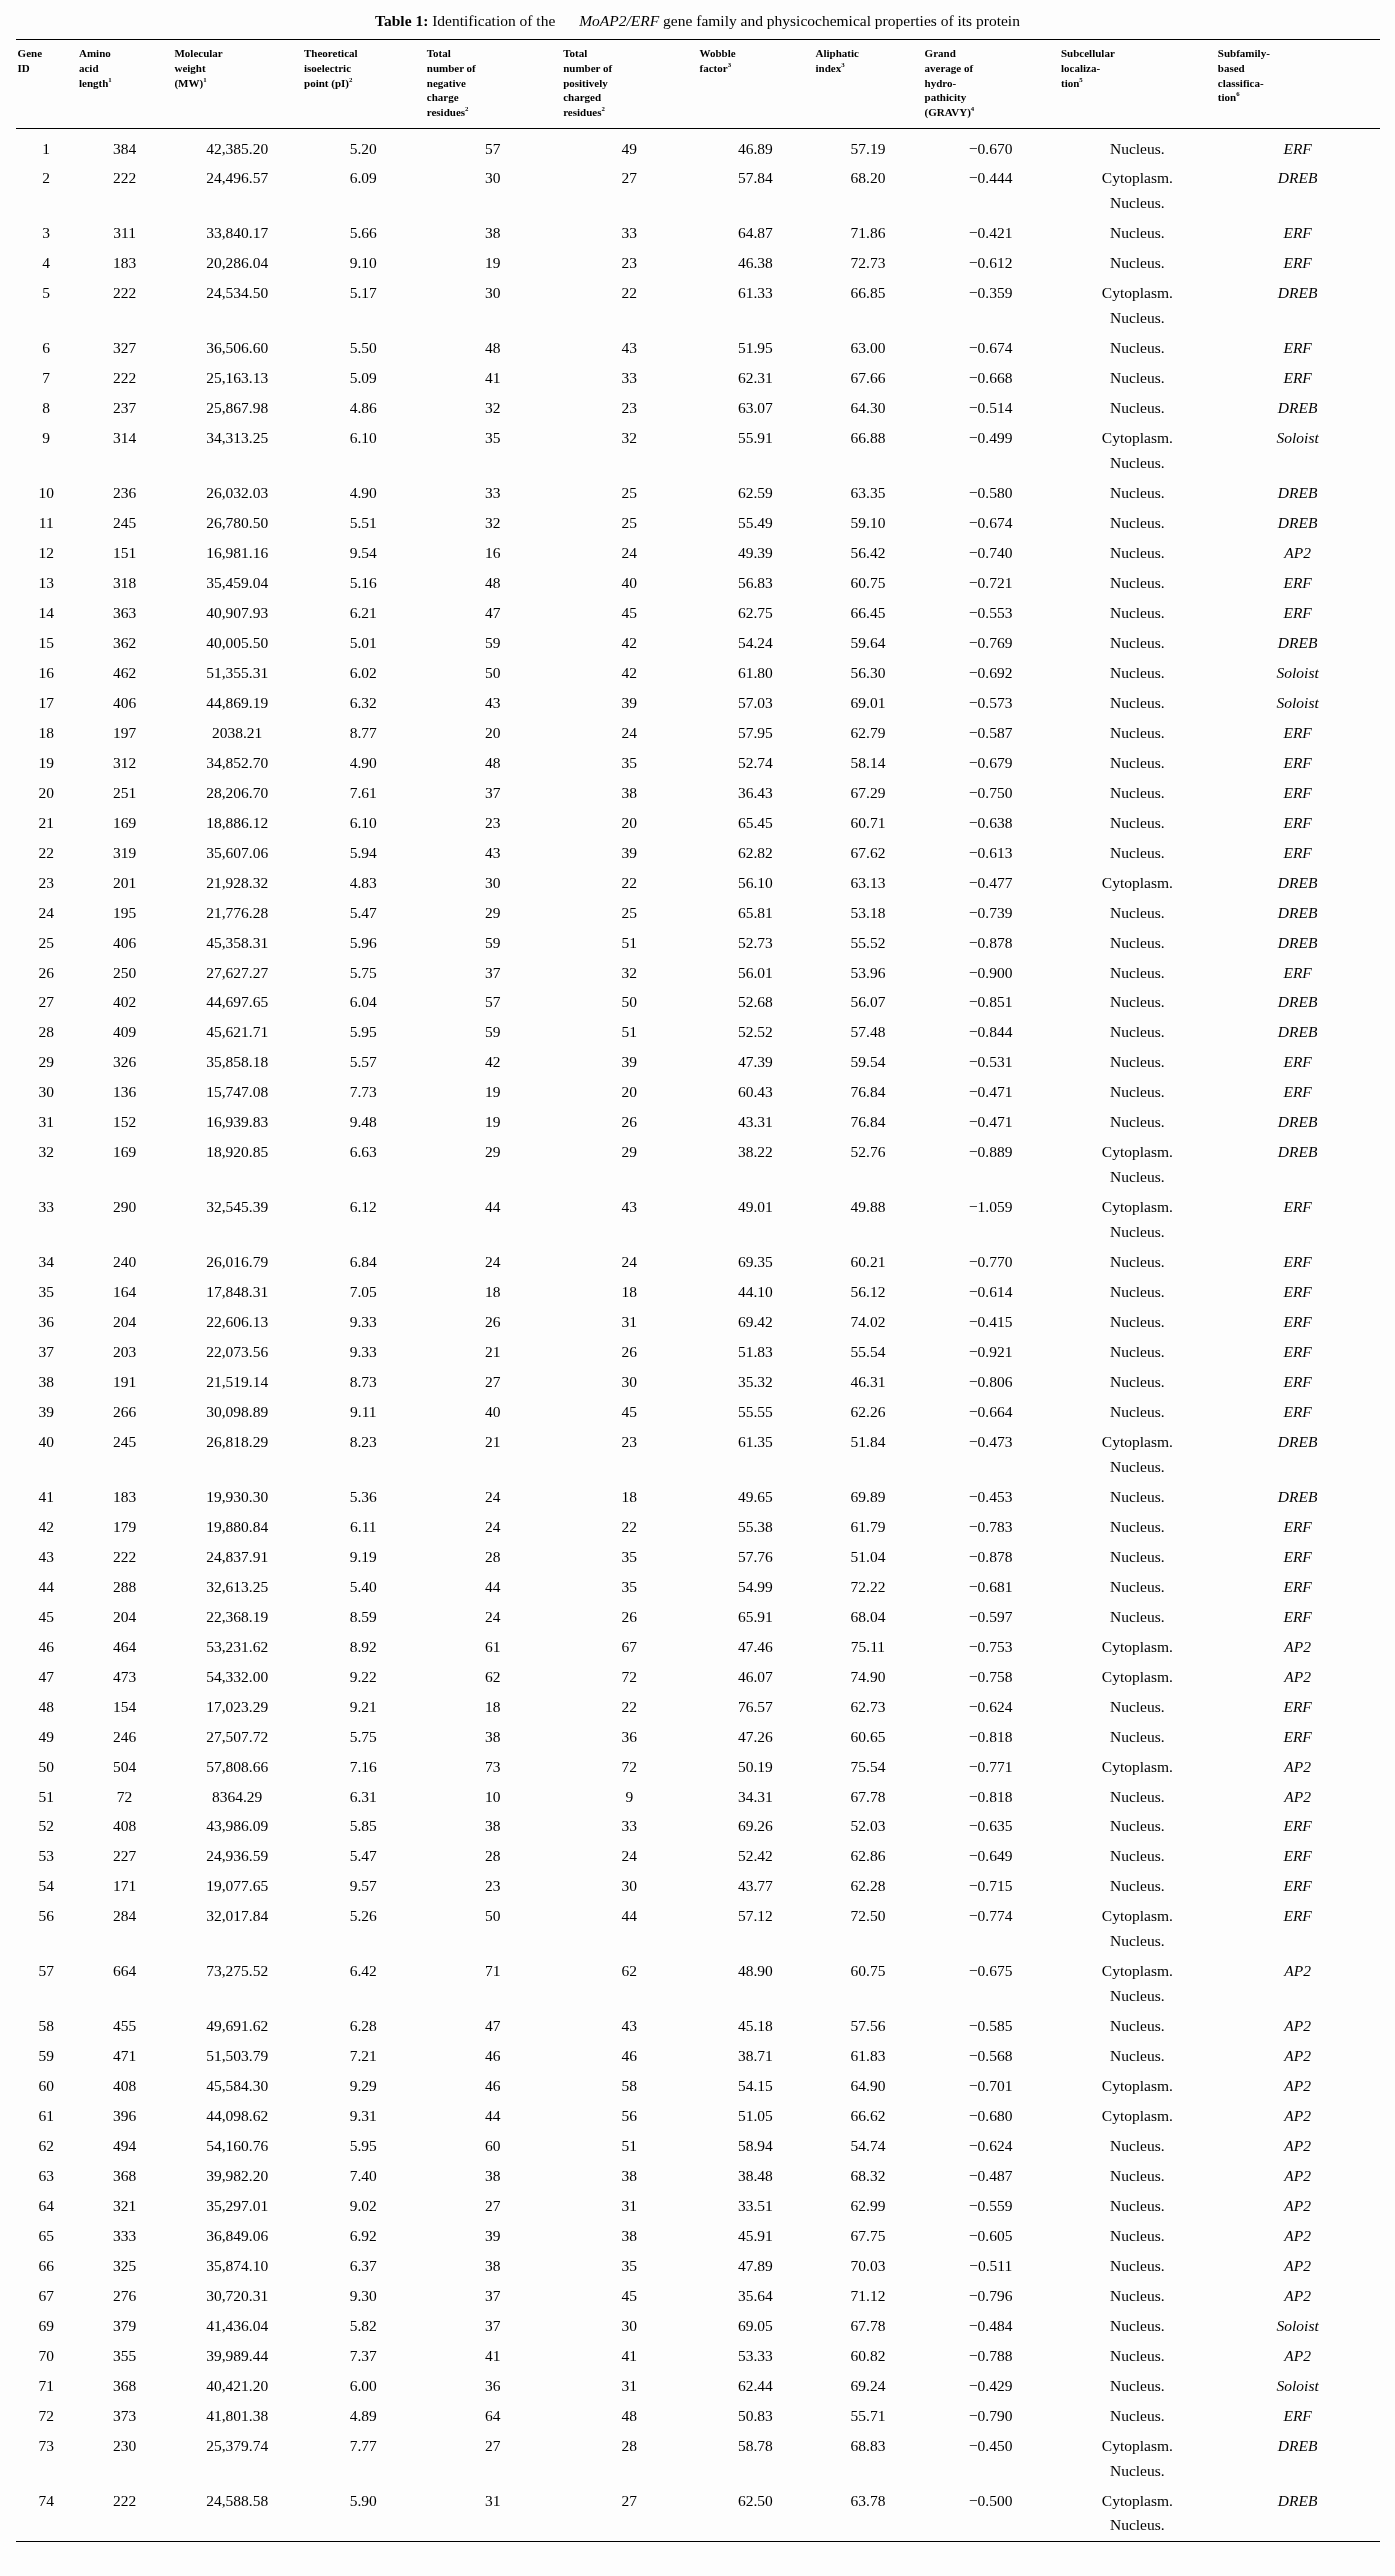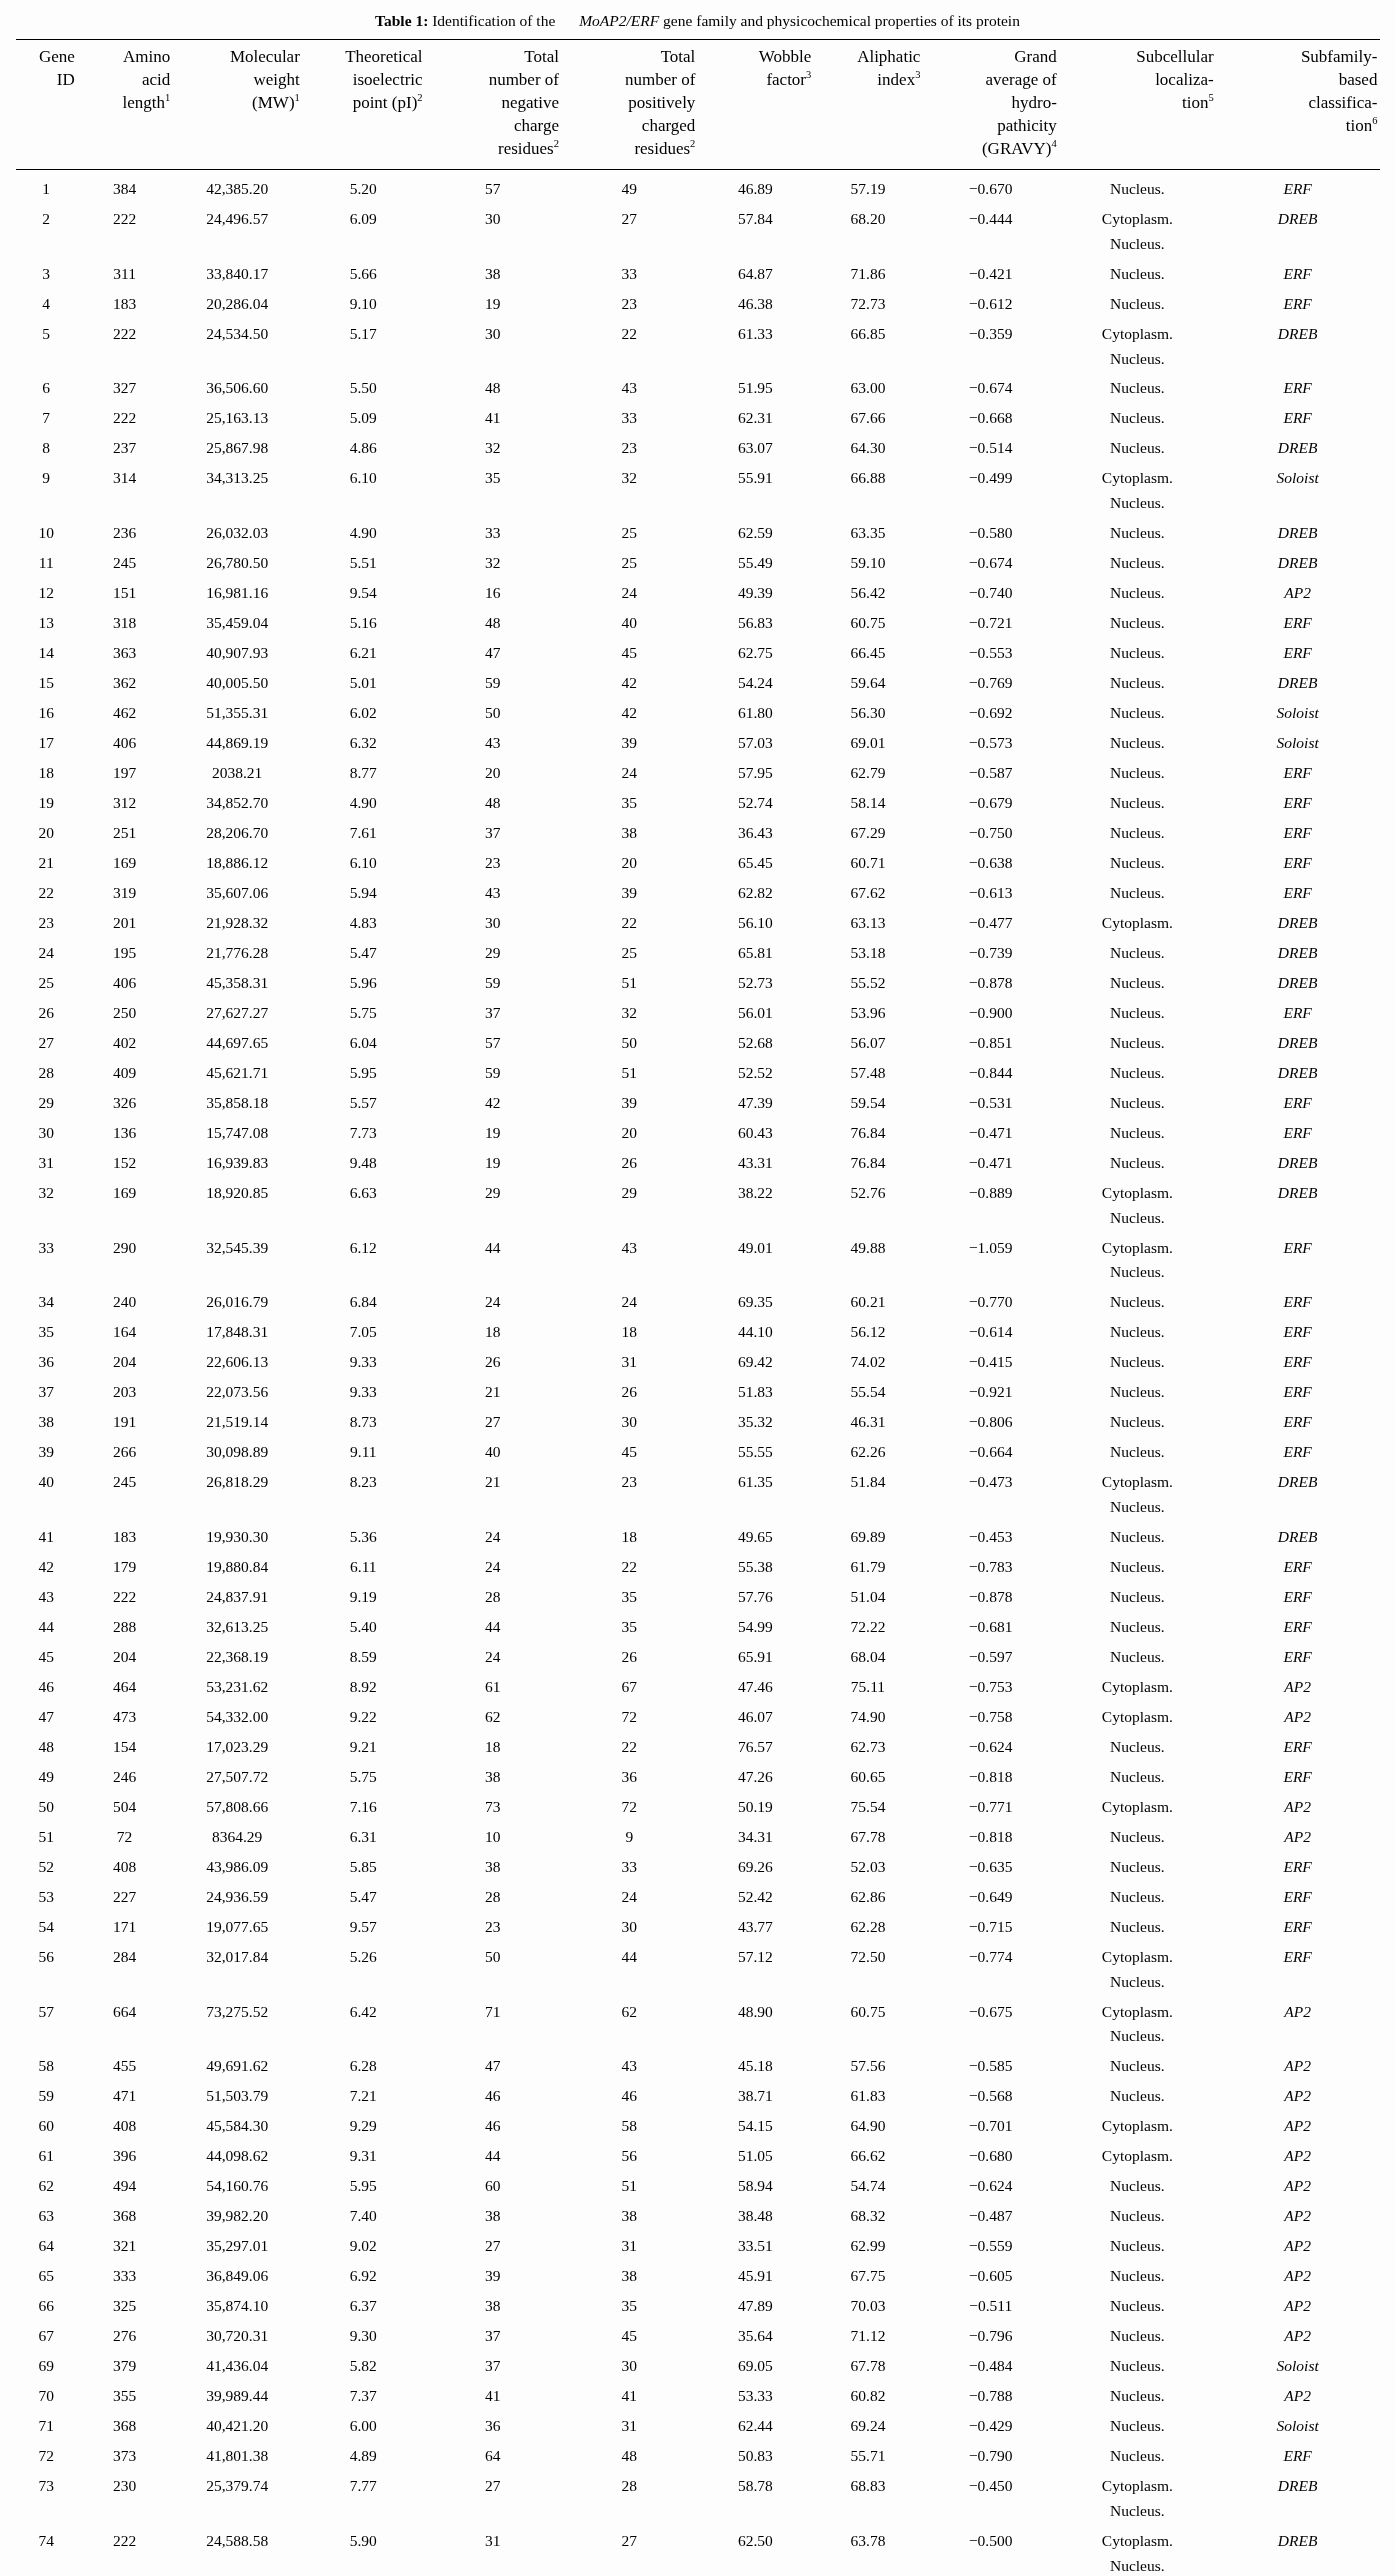--- a/index.html
+++ b/index.html
@@ -21,23 +21,23 @@
   }
   .title b { font-weight: bold; }
 
   table.gene-table {
     width: 100%;
     border-collapse: collapse;
     table-layout: fixed;
     border-bottom: 1.5px solid #000;
   }
   table.gene-table thead th {
-    font-size: 17px;
-    font-weight: normal;
-    text-align: right;
+    font-size: 11px;
+    font-weight: bold;
+    text-align: left;
     vertical-align: top;
     line-height: 1.35;
     padding: 6.2px 2.1px 8.2px;
     border-top: 1.5px solid #000;
     border-bottom: 1.5px solid #000;
   }
   table.gene-table tbody td {
     font-size: 15.5px;
     text-align: center;
     vertical-align: top;

